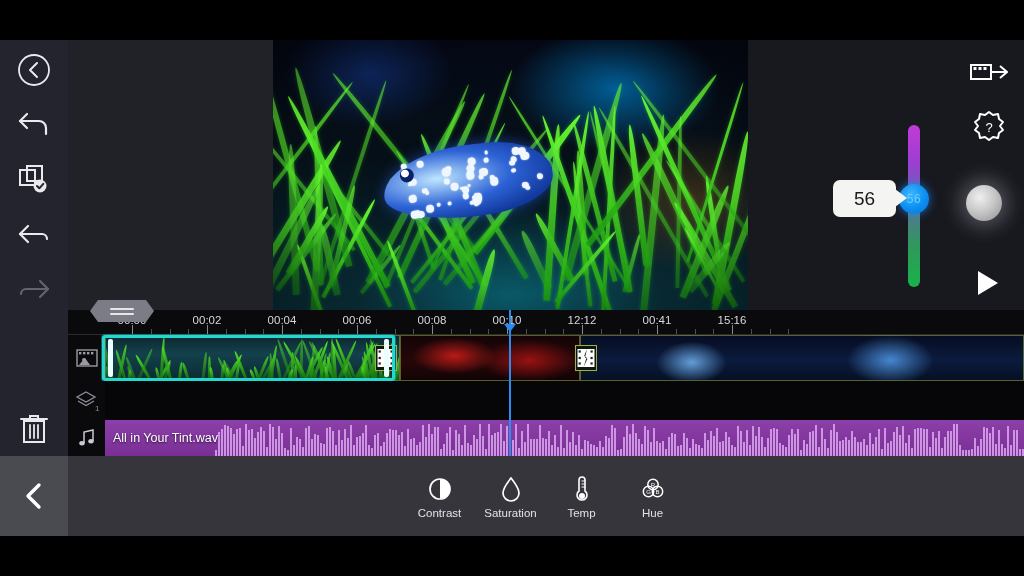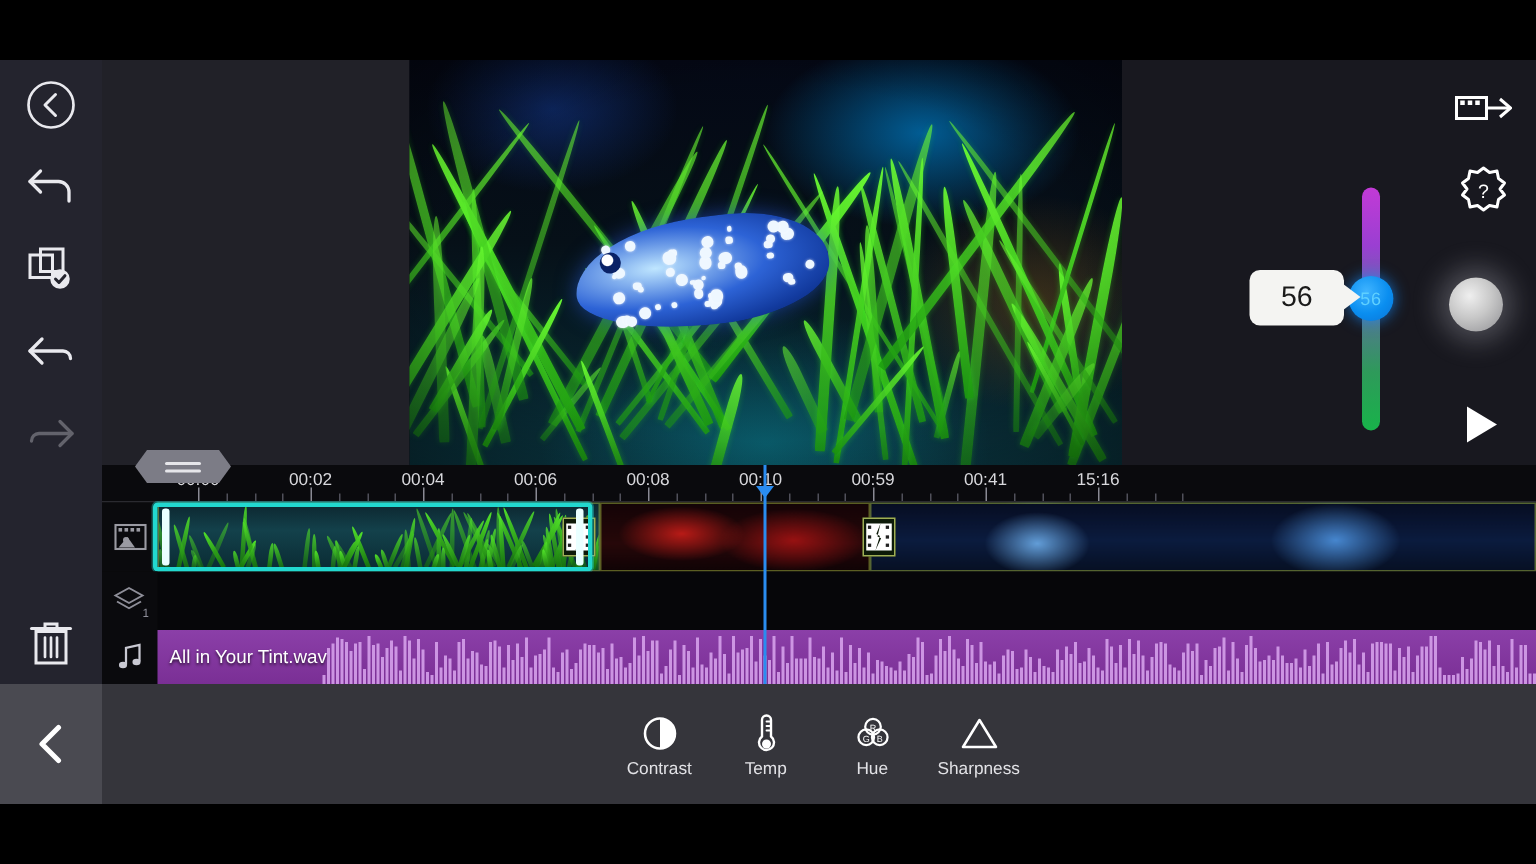--- a/index.html
+++ b/index.html
@@ -484,21 +484,21 @@
         <div class="tick-label" style="left: 364px;">00:08</div>
         <div class="tick-major" style="left: 364px;"></div>
         <div class="tick-minor" style="left: 382.75px;"></div>
         <div class="tick-minor" style="left: 401.5px;"></div>
         <div class="tick-minor" style="left: 420.25px;"></div>
         <div class="tick-label" style="left: 439px;">00:10</div>
         <div class="tick-major" style="left: 439px;"></div>
         <div class="tick-minor" style="left: 457.75px;"></div>
         <div class="tick-minor" style="left: 476.5px;"></div>
         <div class="tick-minor" style="left: 495.25px;"></div>
-        <div class="tick-label" style="left: 514px;">00:59</div>
+        <div class="tick-label" style="left: 514px;">12:12</div>
         <div class="tick-major" style="left: 514px;"></div>
         <div class="tick-minor" style="left: 532.75px;"></div>
         <div class="tick-minor" style="left: 551.5px;"></div>
         <div class="tick-minor" style="left: 570.25px;"></div>
         <div class="tick-label" style="left: 589px;">00:41</div>
         <div class="tick-major" style="left: 589px;"></div>
         <div class="tick-minor" style="left: 607.75px;"></div>
         <div class="tick-minor" style="left: 626.5px;"></div>
         <div class="tick-minor" style="left: 645.25px;"></div>
         <div class="tick-label" style="left: 664px;">15:16</div>
@@ -954,20 +954,28 @@
           <div class="ic">
             <svg width="26" height="26" viewBox="0 0 26 26">
               <circle cx="13" cy="13" r="10" fill="none" stroke="#fff" stroke-width="1.7"></circle>
               <path d="M13 3 a10 10 0 0 1 0 20 Z" fill="#fff"></path>
             </svg>
           </div>
           <div class="tl">Contrast</div>
         </div>
         <div class="tool">
           <div class="ic">
+            <svg width="22" height="26" viewBox="0 0 22 26">
+              <path d="M11 2 C11 2 3 12 3 17 a8 8 0 0 0 16 0 C19 12 11 2 11 2 Z" fill="none" stroke="#fff" stroke-width="1.7"></path>
+            </svg>
+          </div>
+          <div class="tl">Saturation</div>
+        </div>
+        <div class="tool">
+          <div class="ic">
             <svg width="16" height="28" viewBox="0 0 16 28">
               <path d="M8 2 a3 3 0 0 1 3 3 v11 a5 5 0 1 1 -6 0 V5 a3 3 0 0 1 3 -3 Z" fill="none" stroke="#fff" stroke-width="1.6"></path>
               <circle cx="8" cy="21" r="3" fill="#fff"></circle>
               <path d="M8 9 H11 M8 12 H11 M8 6 H11" stroke="#fff" stroke-width="1.2" stroke-linecap="round"></path>
             </svg>
           </div>
           <div class="tl">Temp</div>
         </div>
         <div class="tool">
           <div class="ic">
@@ -975,28 +983,20 @@
               <circle cx="14" cy="8.5" r="5.2" fill="none" stroke="#fff" stroke-width="1.5"></circle>
               <circle cx="9.5" cy="15.5" r="5.2" fill="none" stroke="#fff" stroke-width="1.5"></circle>
               <circle cx="18.5" cy="15.5" r="5.2" fill="none" stroke="#fff" stroke-width="1.5"></circle>
               <text x="14" y="11.4" font-size="6" fill="#fff" text-anchor="middle" font-family="Liberation Sans, sans-serif">R</text>
               <text x="9.5" y="18.4" font-size="6" fill="#fff" text-anchor="middle" font-family="Liberation Sans, sans-serif">G</text>
               <text x="18.5" y="18.4" font-size="6" fill="#fff" text-anchor="middle" font-family="Liberation Sans, sans-serif">B</text>
             </svg>
           </div>
           <div class="tl">Hue</div>
         </div>
-        <div class="tool">
-          <div class="ic">
-            <svg width="28" height="24" viewBox="0 0 28 24">
-              <path d="M14 3 L25 21 H3 Z" fill="none" stroke="#fff" stroke-width="1.7" stroke-linejoin="round"></path>
-            </svg>
-          </div>
-          <div class="tl">Sharpness</div>
-        </div>
       </div>
   </div>
 
   <div class="sidebar">
     <div class="side-icon" style="top:3px;">
       <svg width="34" height="34" viewBox="0 0 34 34">
         <circle cx="17" cy="17" r="15" fill="none" stroke="#e9e9ee" stroke-width="1.8"></circle>
         <path d="M20 10 L13 17 L20 24" fill="none" stroke="#e9e9ee" stroke-width="2" stroke-linecap="round" stroke-linejoin="round"></path>
       </svg>
     </div>

